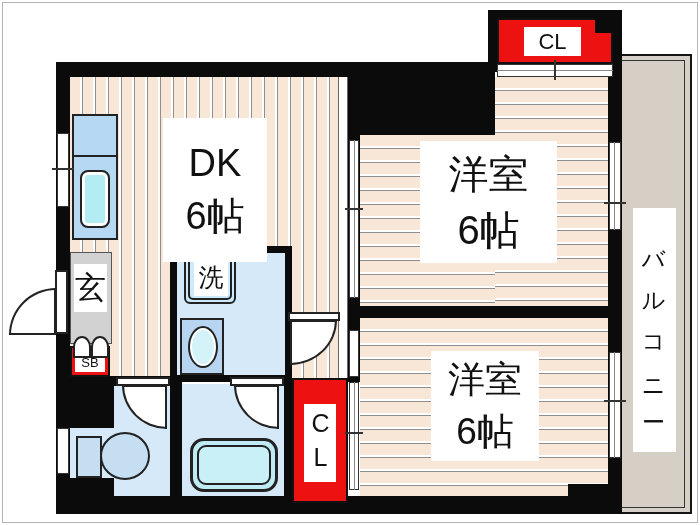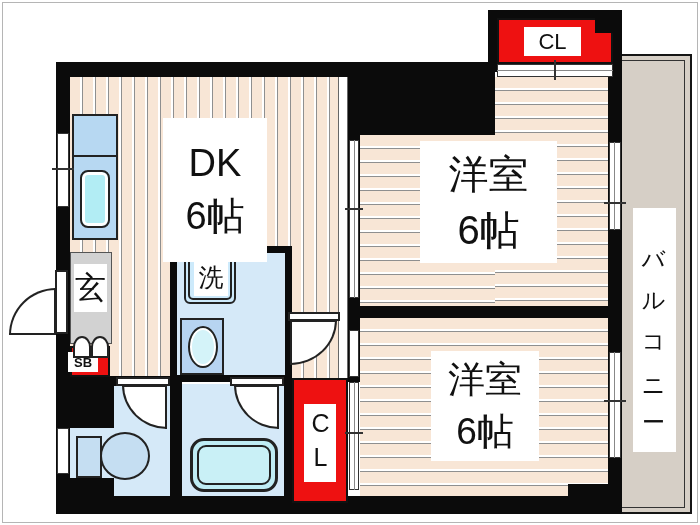--- a/index.html
+++ b/index.html
@@ -59,21 +59,21 @@
   <div class="abs wet" style="left:170px;top:246px;width:122px;height:136px;border:7px solid var(--wall,#0b0b0b);"></div>
 
   <div class="abs red" style="left:497px;top:18px;width:116px;height:46px;"></div>
   <div class="abs wall" style="left:595px;top:18px;width:18px;height:15px;"></div>
   <div class="abs lab" style="left:524px;top:27px;width:57px;height:29px;font-size:22px;">CL</div>
 
   <div class="abs red" style="left:292px;top:378px;width:56px;height:125px;"></div>
   <div class="abs lab vtext" style="left:304px;top:404px;width:32px;height:78px;font-size:25px;letter-spacing:6px;">CL</div>
 
   <div class="abs red" style="left:70px;top:346px;width:40px;height:31px;"></div>
-  <div class="abs lab" style="left:68px;top:352px;width:30px;height:20px;font-size:13px;font-weight:700;">SB</div>
+  <div class="abs lab" style="left:75px;top:352px;width:30px;height:20px;font-size:13px;font-weight:400;">SB</div>
 
   <div class="abs" style="left:72px;top:114px;width:46px;height:126px;background:var(--counter-blue,#b7d8f2);border:2px solid #222;"></div>
   <div class="abs" style="left:72px;top:155px;width:46px;height:2px;background:#222;"></div>
   <div class="abs" style="left:80px;top:170px;width:30px;height:58px;background:var(--fixture-cyan,#b2edf4);border:2px solid #222;border-radius:8px;box-shadow:inset 0 0 0 3px #fff;"></div>
 
   <div class="abs" style="left:184px;top:250px;width:52px;height:54px;background:#cdeafb;border:2px solid #222;border-radius:6px;"></div>
   <div class="abs" style="left:188px;top:254px;width:44px;height:46px;border:2px solid #222;border-radius:5px;"></div>
   <div class="abs lab" style="left:194px;top:259px;width:34px;height:37px;font-size:25px;">洗</div>
 
   <div class="abs" style="left:180px;top:318px;width:44px;height:57px;background:#b7d4f1;border:2px solid #222;"></div>

